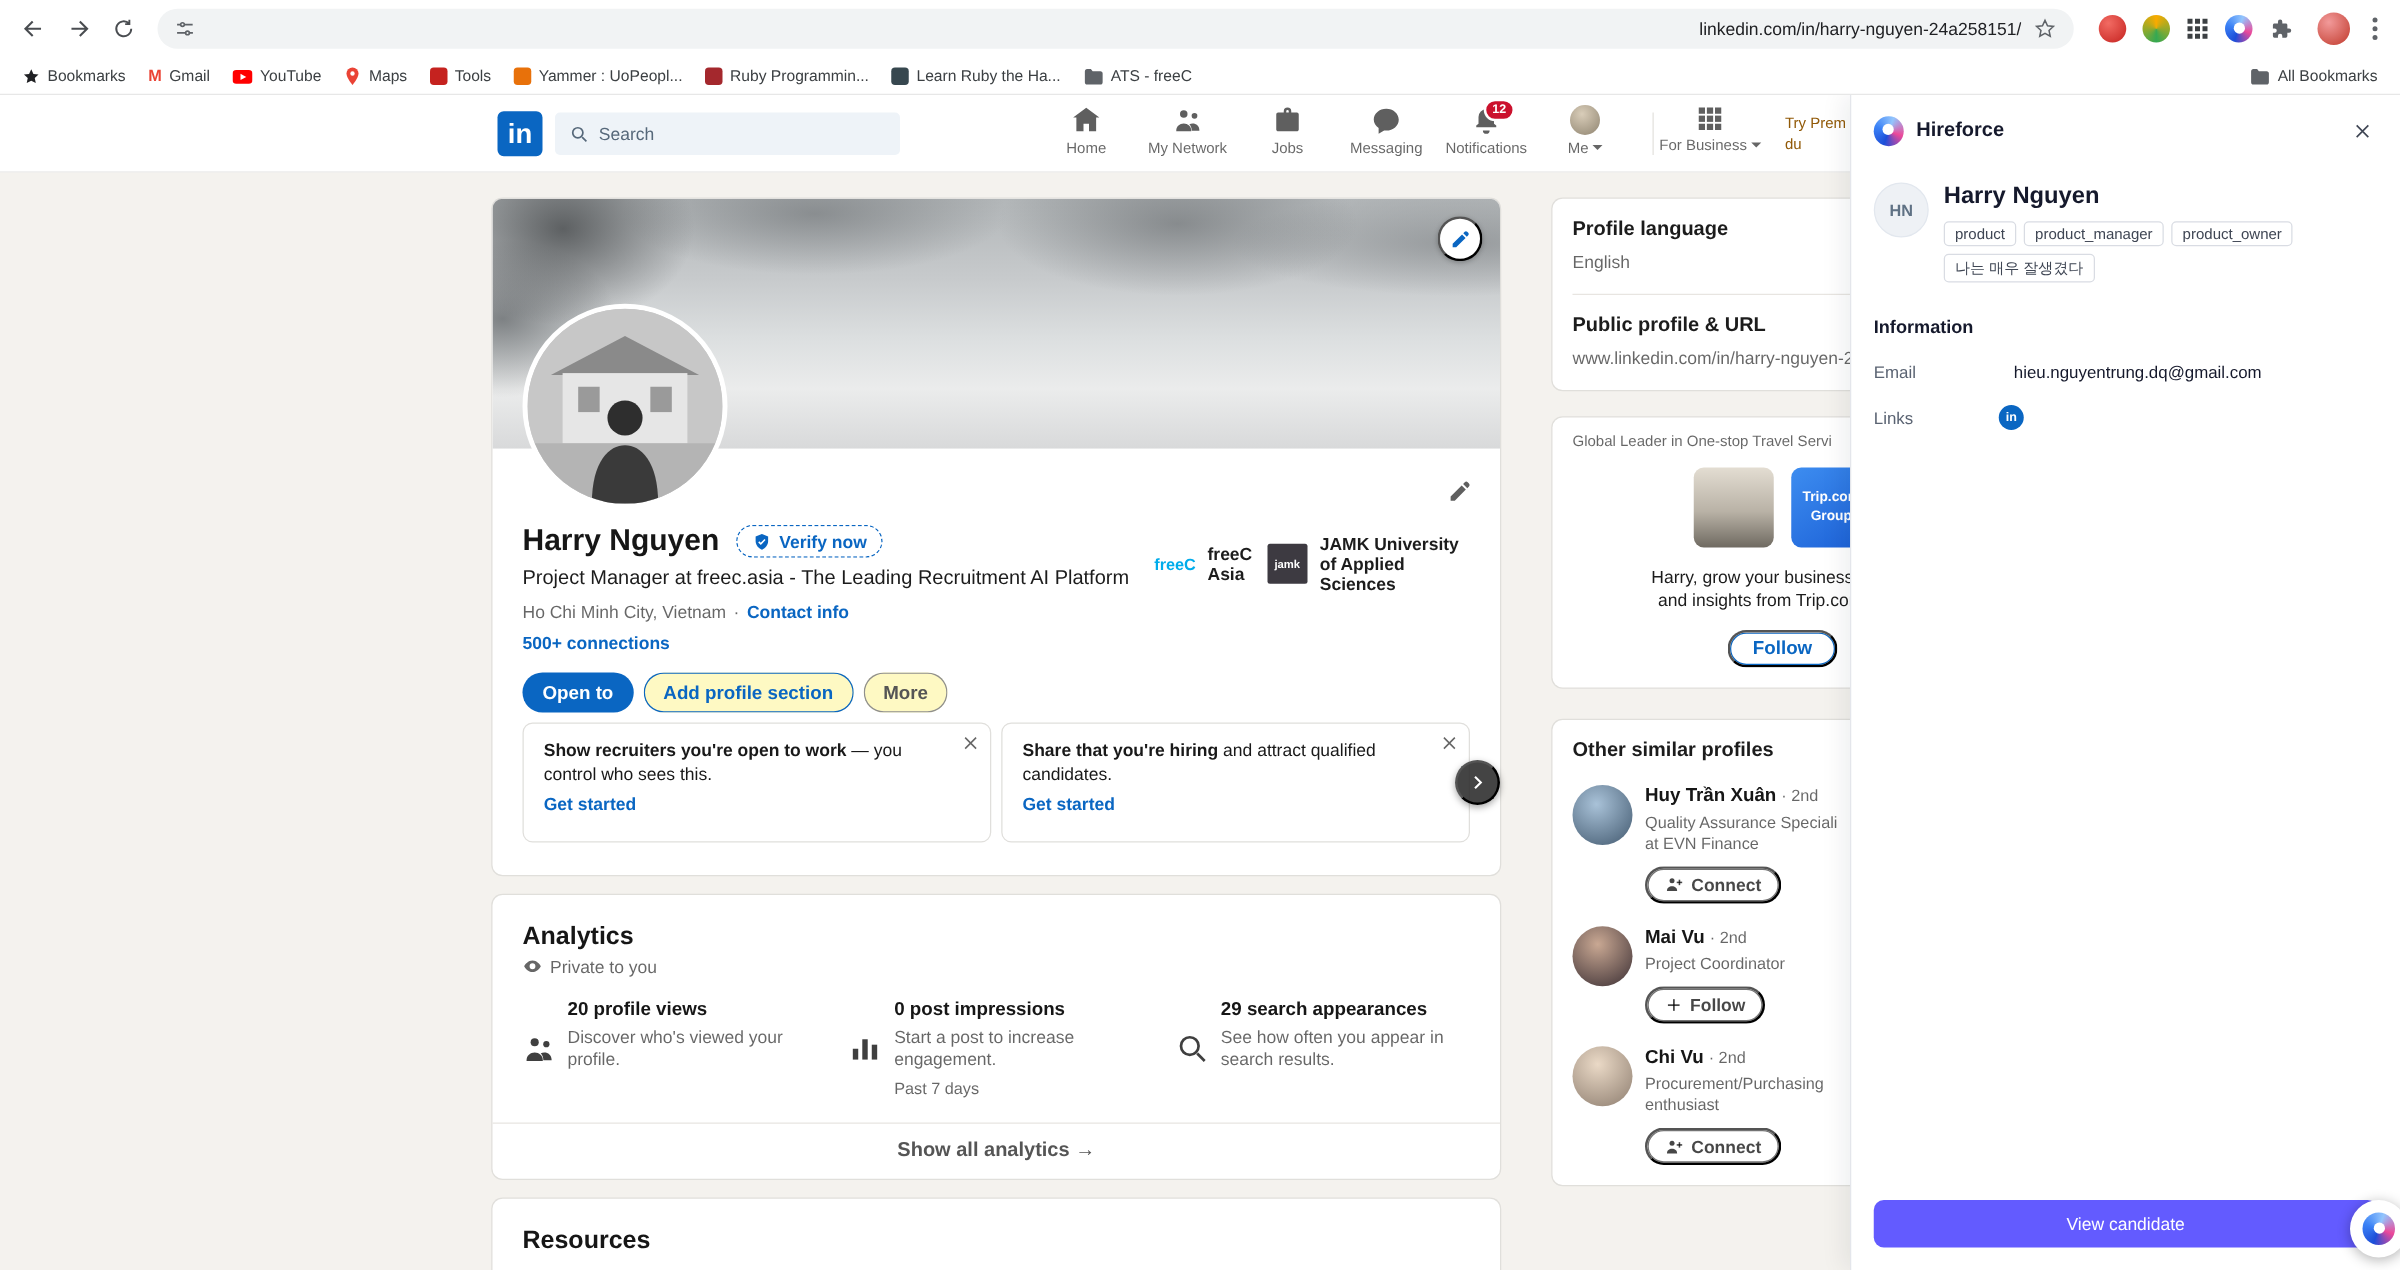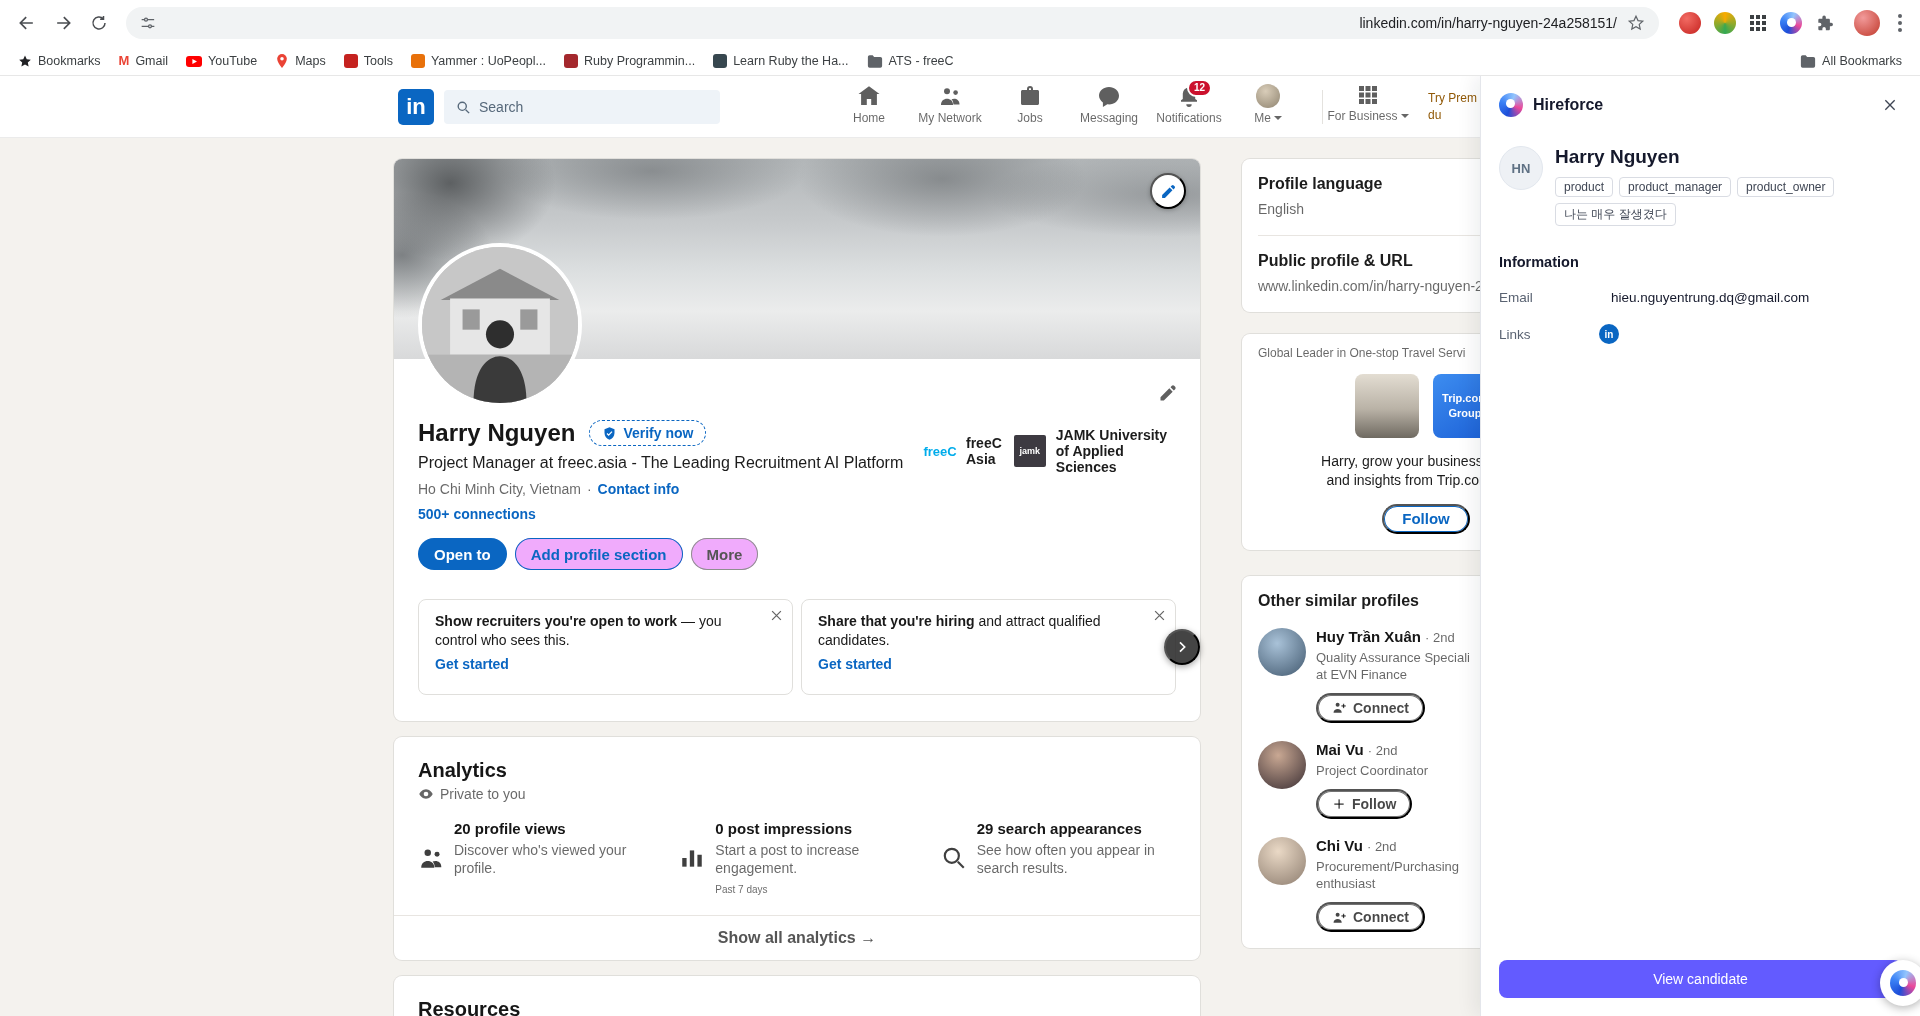--- a/index.html
+++ b/index.html
@@ -65,43 +65,43 @@
 .pbody{padding:60px 24px 26px;position:relative;}
 .pedit{position:absolute;top:24px;right:22px;color:#5f5f5f;}
 .name-row{display:flex;align-items:center;gap:14px;}
 .pname{font-size:24px;font-weight:700;color:#161616;}
 .verify{display:flex;align-items:center;gap:6px;padding:4px 12px;border:1px dashed #0a66c2;border-radius:16px;color:#0a66c2;font-size:14px;font-weight:600;background:#fff;}
 .headline{margin-top:7px;font-size:16px;color:#1c1c1c;max-width:520px;}
 .loc-row{margin-top:9px;font-size:14px;color:rgba(0,0,0,.6);display:flex;gap:6px;align-items:center;}
 .ci-link{color:#0a66c2;font-weight:600;}
 .conn{margin-top:9px;font-size:14px;font-weight:600;color:#0a66c2;}
 .btn-row{margin-top:16px;display:flex;gap:8px;}
-.pill{height:32px;padding:0 16px;border-radius:16px;font-size:15px;font-weight:600;display:flex;align-items:center;border:none;background:#f0abfc;}
+.pill{height:32px;padding:0 16px;border-radius:16px;font-size:15px;font-weight:600;display:flex;align-items:center;border:none;background:#fef9c3;}
 .pill.primary{background:#0a66c2;color:#fff;}
 .pill.sec{color:#0a66c2;box-shadow:inset 0 0 0 1px #0a66c2;}
 .pill.ter{color:#555;box-shadow:inset 0 0 0 1px #8f8f8f;}
 .orgs{position:absolute;top:268px;right:24px;width:252px;display:flex;flex-direction:row;gap:12px;}
 .org{display:flex;align-items:center;gap:10px;font-size:14px;font-weight:600;color:#1c1c1c;}
 .org-logo{width:32px;height:32px;display:flex;align-items:center;justify-content:center;font-weight:700;flex:none;}
 .freec{color:#00aceb;font-size:13px;}
 .jamk{background:#3d3a41;color:#fff;font-size:9px;border-radius:2px;}
-.otw-row{margin-top:29px;display:flex;gap:8px;position:relative;}
+.otw-row{margin-top:8px;display:flex;gap:8px;position:relative;}
 .otw{flex:1;border:1px solid #e0dfdc;border-radius:8px;padding:12px 30px 12px 16px;font-size:14px;line-height:1.38;position:relative;min-height:96px;}
 .otw .b{font-weight:600;}
 .otw .cta{margin-top:4px;color:#0a66c2;font-weight:600;}
 .otw-x{position:absolute;top:8px;right:8px;color:#666;}
 .chev-btn{position:absolute;right:-24px;top:50%;transform:translateY(-50%);width:36px;height:36px;border-radius:50%;background:rgba(42,42,42,.88);color:#fff;display:flex;align-items:center;justify-content:center;box-shadow:0 2px 6px rgba(0,0,0,.35);z-index:3;}
 .card{margin-top:16px;padding:22px 24px 0;}
 .card h2{font-size:20px;font-weight:700;color:#161616;}
 .privacy{display:flex;align-items:center;gap:6px;color:rgba(0,0,0,.6);font-size:14px;margin-top:4px;}
 .ana-row{display:flex;margin-top:18px;gap:26px;}
 .ana-item{flex:1;display:flex;gap:10px;}
 .ana-item .t{font-size:15px;font-weight:700;color:#161616;}
 .ana-item .d{font-size:14px;color:rgba(0,0,0,.6);margin-top:4px;line-height:1.3;}
-.ana-item .s{font-size:10px;color:rgba(0,0,0,.6);margin-top:7px;}
+.ana-item .s{font-size:13px;color:rgba(0,0,0,.6);margin-top:7px;}
 .card-foot{margin:20px -24px 0;border-top:1px solid #e8e5e1;padding:13px 0;text-align:center;font-size:16px;font-weight:600;color:#555;}
 .res-card{padding-bottom:24px;}
 
 
 .rail{position:absolute;left:1242px;top:83px;width:368px;}
 .rcard{background:#fff;border-radius:8px;box-shadow:0 0 0 1px rgba(0,0,0,.08);padding:16px;position:relative;}
 .rtitle{font-size:16px;font-weight:600;color:#1c1c1c;}
 .rsub{font-size:14px;color:rgba(0,0,0,.6);margin-top:7px;word-break:break-all;line-height:1.35;}
 .rdiv{height:1px;background:#e8e5e1;margin:16px 0;}
 .redit{position:absolute;right:14px;color:#555;}

